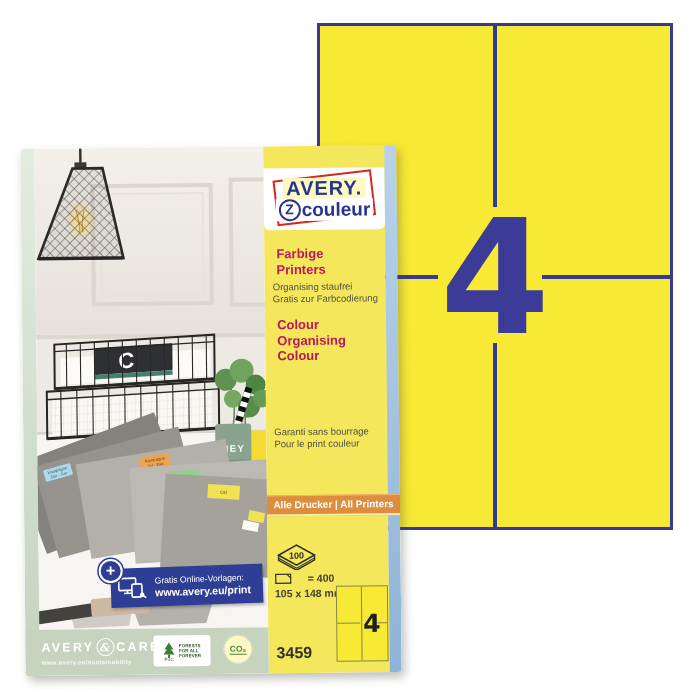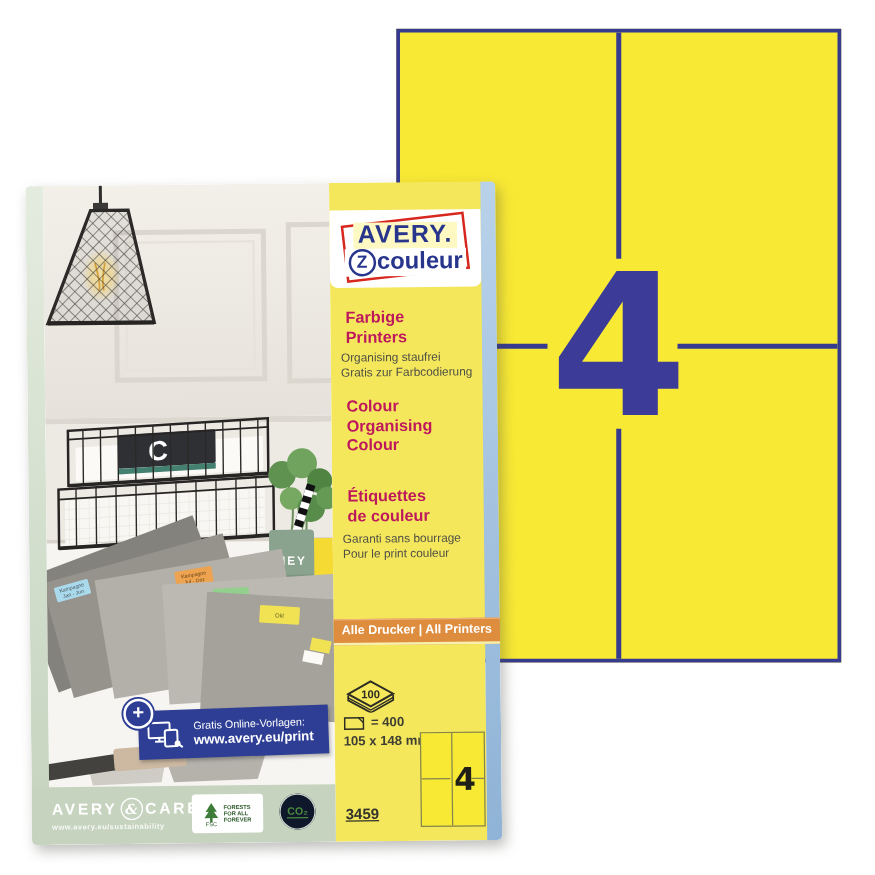--- a/index.html
+++ b/index.html
@@ -46,31 +46,31 @@
   .b2h{top:171px;} .b2s{top:206px;}
   .b3h{top:243px;} .b3s{top:280px;}
 
   
   .printer-banner{left:243px;width:133px;top:349px;height:18px;background:#de8d3e;z-index:5;
       color:#fff;font-weight:bold;font-size:10px;text-align:center;line-height:18px;
       border-top:1px solid #eeb37a;border-bottom:2px solid #f7efad;box-sizing:content-box;}
 
   
   .spec-sheets{left:7px;top:396px;}
-  .row400{left:7px;top:426px;display:flex;align-items:center;gap:5px;
+  .row400{left:7px;top:426px;display:flex;align-items:center;gap:16px;
           color:#3e3e33;font-weight:bold;font-size:10.5px;justify-content:center;}
   .size{left:7px;top:441px;color:#3e3e33;font-weight:bold;font-size:10.5px;}
   .mini{left:68px;top:440px;width:52px;height:76px;background:#f8e935;border:1.2px solid #85854e;
         box-sizing:border-box;}
   .mini .mv{position:absolute;left:24px;top:0;bottom:0;width:1.2px;background:#85854e;}
   .mini .mh1{position:absolute;left:0;top:36px;width:23px;height:1.2px;background:#85854e;}
   .mini .mh2{position:absolute;right:0;top:36px;width:10px;height:1.2px;background:#85854e;}
   .mini-num{position:absolute;left:26px;top:37px;transform:translateY(-50%);
         font-family:"DejaVu Sans",sans-serif;font-weight:bold;font-size:25px;color:#1f1f18;}
-  .sku{left:8px;top:498px;color:#32322b;font-weight:bold;font-size:12px;text-decoration:underline;}
+  .sku{left:8px;top:498px;color:#32322b;font-weight:bold;font-size:16px;}
 
   
   .promo{left:86px;top:419px;width:152px;height:39px;background:#2d3e94;z-index:6;
          transform:rotate(-1.4deg);display:flex;align-items:center;color:#fff;
          box-shadow:1px 2px 3px rgba(40,40,40,.35);}
   .promo-text{margin-left:3px;}
   .promo-l1{font-size:8.6px;line-height:11px;}
   .promo-l2{font-size:10.6px;font-weight:bold;line-height:12px;}
   .plus-badge{left:74px;top:411px;width:20px;height:20px;border-radius:50%;background:#2d3e94;
       border:2.5px solid #fff;color:#fff;font-size:16px;font-weight:bold;z-index:7;
@@ -82,21 +82,21 @@
   .tc{left:16px;top:9px;color:#fff;}
   .tc-row{display:flex;align-items:center;gap:2px;font-weight:bold;font-size:12.5px;
           letter-spacing:2.2px;}
   .amp{display:inline-flex;width:16px;height:16px;border:1.4px solid #fff;border-radius:50%;
        align-items:center;justify-content:center;font-family:"DejaVu Serif",serif;
        font-style:italic;font-size:11px;letter-spacing:0;}
   .tc-url{font-size:6px;letter-spacing:.4px;color:rgba(255,255,255,.85);margin-top:3px;font-weight:bold;}
   .fsc{left:128px;top:7px;width:57px;height:31px;background:#fff;border-radius:3px;
        display:flex;align-items:center;justify-content:center;gap:3px;}
   .fsc-text{font-size:4.6px;line-height:5.2px;font-weight:bold;color:#2f5c2c;}
-  .co2{left:198px;top:7px;width:29px;height:29px;background:#0f172a;border-radius:50%;
+  .co2{left:198px;top:7px;width:29px;height:29px;background:#fef9c3;border-radius:50%;
        display:flex;align-items:center;justify-content:center;
        box-shadow:inset 0 0 0 1px #cdd6cc;}
   .co2-inner{font-size:8.5px;font-weight:bold;color:#4a8a3f;border-bottom:1px solid #4a8a3f;}
 </style>
 </head>
 <body>
 
 <div class="stage">
 
   <div class="abs sheet">
@@ -276,24 +276,20 @@
       <div class="abs sblock b1s">
         <div>Organising staufrei</div>
         <div>Gratis zur Farbcodierung</div>
       </div>
 
       <div class="abs hblock b2h">
         <div>Colour Organising</div>
         <div>Colour</div>
       </div>
 
-      <div class="abs hblock b3h">
-        <div>Étiquettes</div>
-        <div>de couleur</div>
-      </div>
       <div class="abs sblock b3s">
         <div>Garanti sans bourrage</div>
         <div>Pour le print couleur</div>
       </div>
 
       <div class="abs spec-sheets">
         <svg width="44" height="28" viewBox="0 0 44 28">
           <path d="M4,14 L4,18 L22,28 L40,18 L40,14" fill="none" stroke="#2c2c24" stroke-width="1.4"></path>
           <path d="M4,16 L22,26 L40,16" fill="none" stroke="#2c2c24" stroke-width="1"></path>
           <polygon points="4,13 22,3 40,13 22,23" fill="#f6e85a" stroke="#2c2c24" stroke-width="1.6"></polygon>

